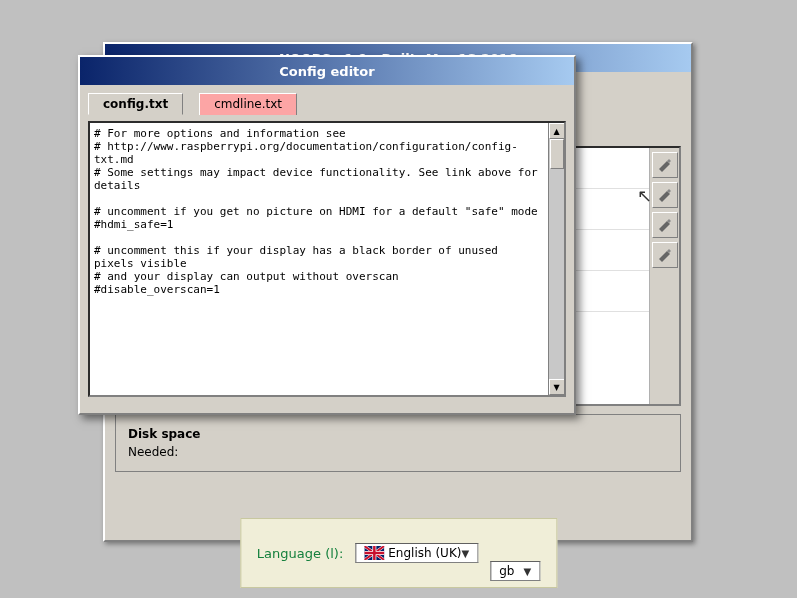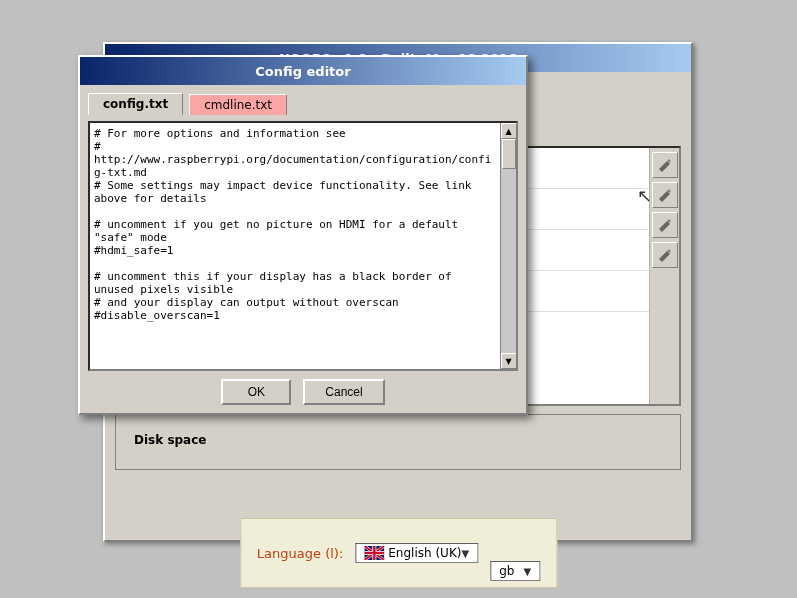--- a/index.html
+++ b/index.html
@@ -83,40 +83,40 @@
       height: 260px;
       position: relative;
       display: flex;
       flex-direction: column;
     }
 
     
     .disk-space {
       margin-top: 8px;
       border: 1px solid #808080;
-      padding: 18px;
+      padding: 12px;
       background: #d4d0c8;
     }
 
     .disk-space-title {
       font-weight: bold;
       font-size: 12px;
       margin-bottom: 4px;
     }
 
     .disk-info {
       font-size: 12px;
     }
 
     
     .config-dialog {
       position: absolute;
       left: 78px;
       top: 55px;
-      width: 450px;
+      width: 498px;
       height: 360px;
       background: #d4d0c8;
       border: 2px solid #808080;
       border-top-color: #ffffff;
       border-left-color: #ffffff;
       box-shadow: 4px 4px 8px rgba(0,0,0,0.5);
       z-index: 10;
     }
 
     .config-titlebar {
@@ -134,23 +134,22 @@
     .config-content {
       padding: 8px;
       display: flex;
       flex-direction: column;
       height: calc(100% - 28px);
     }
 
     
     .tab-bar {
       display: flex;
-      gap: 6px;
+      gap: 16px;
       margin-bottom: 6px;
-      align-items: flex-end;
     }
 
     .tab {
       padding: 3px 14px;
       background: #fca5a5;
       border: 1px solid #808080;
       border-bottom: none;
       cursor: pointer;
       font-size: 12px;
       border-top-color: #ffffff;
@@ -264,21 +263,21 @@
       border: 1px solid #c8c8a0;
       padding: 6px 16px;
       display: flex;
       align-items: center;
       gap: 12px;
       font-size: 13px;
     }
 
     .language-label {
       font-size: 13px;
-      color: #c2410c;
+      color: #15803d;
     }
 
     .dropdown {
       display: flex;
       align-items: center;
       background: white;
       border: 1px solid #808080;
       border-top-color: #606060;
       border-left-color: #606060;
       padding: 2px 8px;
@@ -446,20 +445,23 @@
           <svg width="16" height="16" viewBox="0 0 16 16">
             <path d="M2 12 L10 4 L13 7 L5 15 Z" fill="#666"></path>
             <path d="M10 4 L12 2 L14 4 L12 6 Z" fill="#888"></path>
           </svg>
         </div>
       </div>
     </div>
 
     <div class="disk-space">
       <div class="disk-space-title">Disk space</div>
+      <div class="disk-info">
+        <span>Needed:</span>
+      </div>
     </div>
   </div>
 </div>
 
 <div class="config-dialog">
   <div class="config-titlebar">
     <span>Config editor</span>
   </div>
   <div class="config-content">
 
@@ -485,24 +487,20 @@
 #disable_overscan=1</textarea>
       <div class="scrollbar-v">
         <div class="scrollbar-btn">▲</div>
         <div class="scrollbar-track">
           <div class="scrollbar-thumb"></div>
         </div>
         <div class="scrollbar-btn">▼</div>
       </div>
     </div>
 
-    <div class="button-row">
-      <button class="dialog-btn">OK</button>
-      <button class="dialog-btn">Cancel</button>
-    </div>
   </div>
 </div>
 
 <div class="cursor-arrow">↖</div>
 
 <div class="bottom-bar">
   <span class="language-label">Language (l):</span>
   <div class="dropdown-wrapper">
     <div class="dropdown">
 

